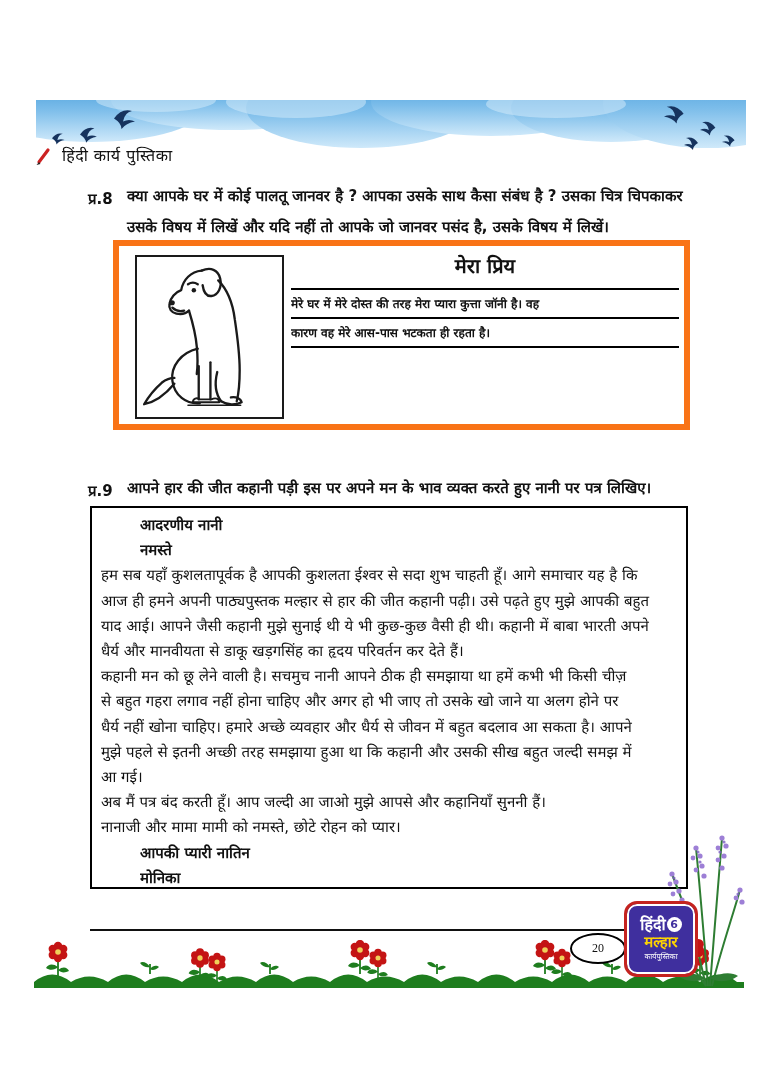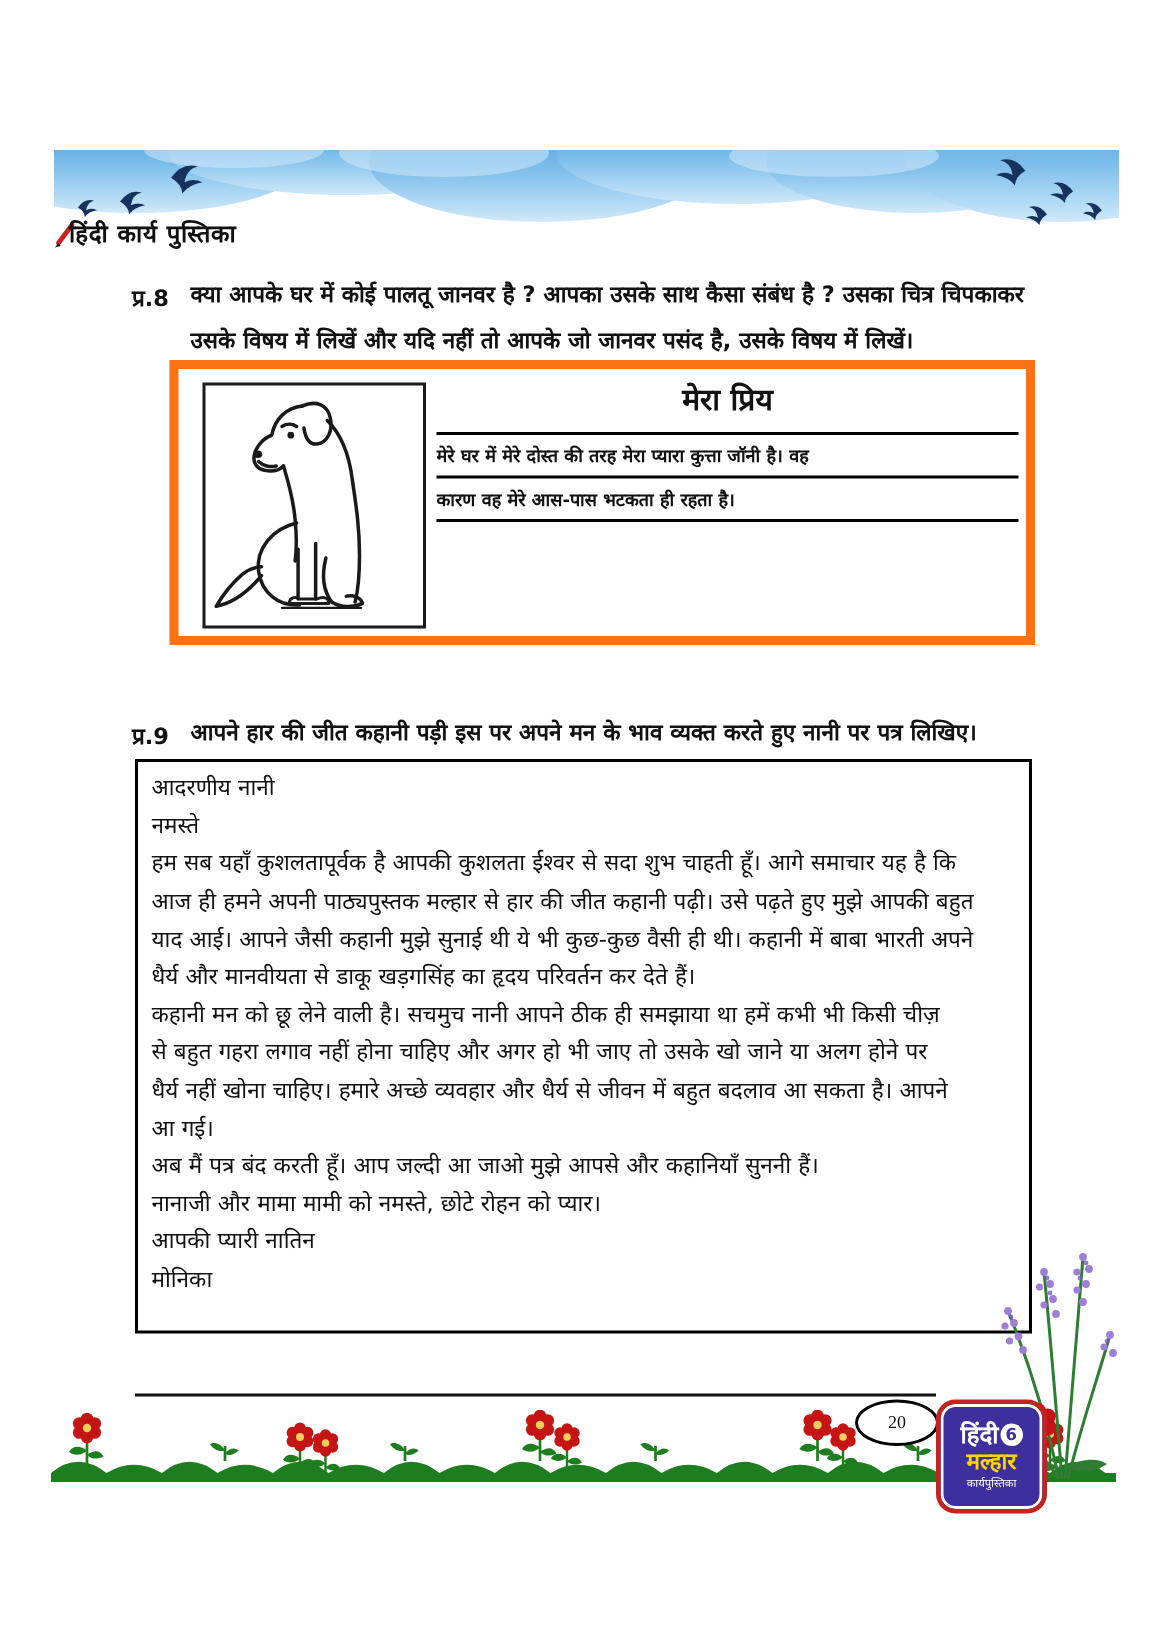--- a/index.html
+++ b/index.html
@@ -3,44 +3,44 @@
 <meta charset="utf-8">
 <style>
   html,body{margin:0;padding:0;}
   .page{
     position:relative; width:768px; height:1087px; background:#fff;
     font-family:"DejaVu Sans","Liberation Sans",sans-serif; color:#111;
     overflow:hidden;
   }
   
   .clouds{position:absolute;left:36px;top:100px;width:710px;height:50px;}
-  .header-title{position:absolute;left:46px;top:144px;font-size:16px;font-weight:bold;color:#101010;letter-spacing:.5px;}
+  .header-title{position:absolute;left:62px;top:144px;font-size:16px;font-weight:normal;color:#101010;letter-spacing:.5px;}
   .pencil{position:absolute;left:34px;top:146px;width:18px;height:20px;}
   
   .qlabel{position:absolute;font-size:15px;font-weight:bold;}
   .qtext{position:absolute;font-size:15px;font-weight:bold;line-height:31px;}
   
   .box1{position:absolute;left:113px;top:240px;width:565px;height:178px;border:6px solid #f97316;background:#fff;}
   .dogbox{position:absolute;left:16px;top:9px;width:145px;height:160px;border:2px solid #1a1a1a;background:#fff;}
   .box1-title{position:absolute;left:175px;top:6px;width:382px;text-align:center;font-size:20px;font-weight:bold;}
   .ruled{position:absolute;left:172px;top:42px;width:388px;border-top:2px solid #000;}
   .ansline{height:27px;border-bottom:2px solid #000;font-size:12px;font-weight:bold;display:flex;align-items:center;white-space:nowrap;overflow:hidden;}
   
   .box2{position:absolute;left:90px;top:506px;width:598px;height:383px;border:2.5px solid #000;background:#fff;box-sizing:border-box;overflow:hidden;}
   .box2 .inner{position:absolute;left:9px;right:9px;top:5px;}
   .lline{font-size:15px;line-height:25.2px;white-space:nowrap;overflow:hidden;}
-  .lline.b{font-weight:normal;}
+  .lline.b{font-weight:bold;margin-left:39px;}
   
   .footline{position:absolute;left:90px;top:929px;width:534px;border-top:2.5px solid #111;}
   .pagenum{position:absolute;left:570px;top:933px;width:52px;height:27px;border:2px solid #000;border-radius:50%;
            display:flex;align-items:center;justify-content:center;background:#fff;
            font-family:"Liberation Serif","DejaVu Serif",serif;font-size:12px;z-index:6;}
   .logo{position:absolute;left:624px;top:901px;width:74px;height:76px;background:#3f2f9e;border:3px solid #c4231f;
         border-radius:13px;box-shadow:inset 0 0 0 2px #ffffff;z-index:7;box-sizing:border-box;
-        display:flex;flex-direction:column;align-items:center;justify-content:center;gap:1px;margin-top:32px;}
+        display:flex;flex-direction:column;align-items:center;justify-content:center;gap:1px;}
   .logo .row1{display:flex;align-items:center;gap:1px;}
   .logo .t1{color:#fff;font-weight:bold;font-size:16px;line-height:1;}
   .logo .grade{width:15px;height:15px;border-radius:50%;background:#fff;color:#3f2f9e;font-size:11px;font-weight:bold;
                display:flex;align-items:center;justify-content:center;}
   .logo .t2{color:#ffd400;font-weight:bold;font-size:15px;line-height:1.15;}
   .logo .t3{color:#fff;font-size:7.5px;line-height:1.2;}
   .grass{position:absolute;left:34px;top:940px;width:710px;height:48px;z-index:4;}
   .lavender{position:absolute;left:648px;top:828px;width:114px;height:162px;z-index:5;}
 </style>
 </head>
@@ -137,20 +137,21 @@
     <div class="inner">
       <div class="lline b">आदरणीय नानी</div>
       <div class="lline b">नमस्ते</div>
       <div class="lline">हम सब यहाँ कुशलतापूर्वक है आपकी कुशलता ईश्वर से सदा शुभ चाहती हूँ। आगे समाचार यह है कि</div>
       <div class="lline">आज ही हमने अपनी पाठ्यपुस्तक मल्हार से हार की जीत कहानी पढ़ी। उसे पढ़ते हुए मुझे आपकी बहुत</div>
       <div class="lline">याद आई। आपने जैसी कहानी मुझे सुनाई थी ये भी कुछ-कुछ वैसी ही थी। कहानी में बाबा भारती अपने</div>
       <div class="lline">धैर्य और मानवीयता से डाकू खड़गसिंह का हृदय परिवर्तन कर देते हैं।</div>
       <div class="lline">कहानी मन को छू लेने वाली है। सचमुच नानी आपने ठीक ही समझाया था हमें कभी भी किसी चीज़</div>
       <div class="lline">से बहुत गहरा लगाव नहीं होना चाहिए और अगर हो भी जाए तो उसके खो जाने या अलग होने पर</div>
       <div class="lline">धैर्य नहीं खोना चाहिए। हमारे अच्छे व्यवहार और धैर्य से जीवन में बहुत बदलाव आ सकता है। आपने</div>
+      <div class="lline">मुझे पहले से इतनी अच्छी तरह समझाया हुआ था कि कहानी और उसकी सीख बहुत जल्दी समझ में</div>
       <div class="lline">आ गई।</div>
       <div class="lline">अब मैं पत्र बंद करती हूँ। आप जल्दी आ जाओ मुझे आपसे और कहानियाँ सुननी हैं।</div>
       <div class="lline">नानाजी और मामा मामी को नमस्ते, छोटे रोहन को प्यार।</div>
       <div class="lline b">आपकी प्यारी नातिन</div>
       <div class="lline b">मोनिका</div>
     </div>
   </div>
 
   <div class="footline"></div>
   <div class="pagenum">20</div>

